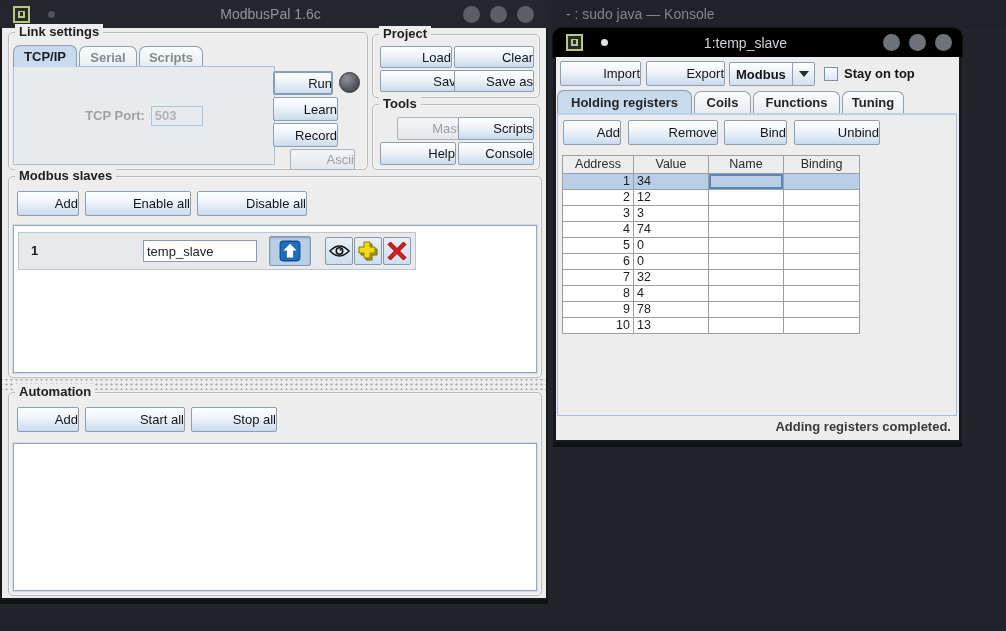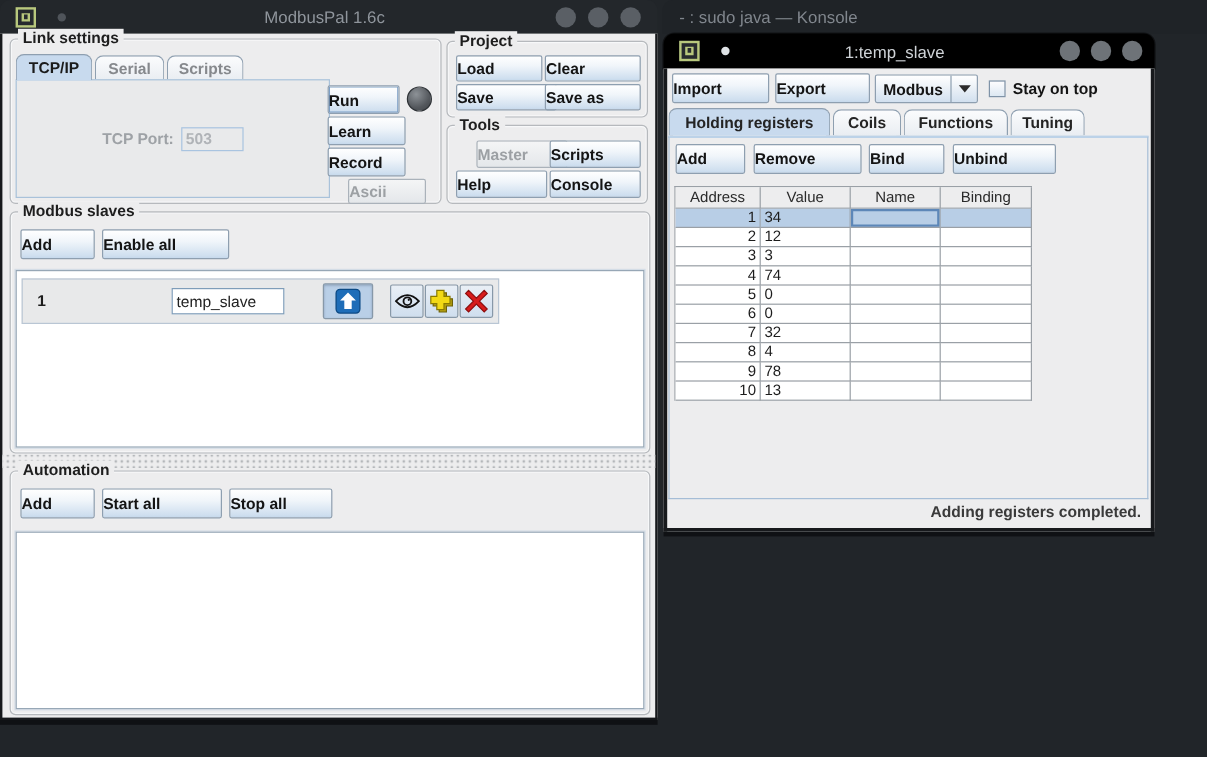--- a/index.html
+++ b/index.html
@@ -16,23 +16,23 @@
   .tb-circles i { width:17px; height:17px; border-radius:50%; background:#5a5f65; display:block; }
 
   
   .win-body { position:absolute; background:#ededee; border:2px solid #17191c; border-top:none; box-shadow:0 4px 0 rgba(12,14,16,.85); }
 
   
   .panel { position:absolute; border:1px solid #b6b9bd; border-radius:5px; box-shadow:inset 0 0 0 1px #f7f8f9; }
   .panel-title { position:absolute; top:-9px; left:6px; background:#ededee; padding:0 4px; font-size:13px; font-weight:bold; color:#1e1e1e; line-height:16px; }
 
   
-  .btn { position:absolute; display:flex; align-items:center; justify-content:flex-start;
+  .btn { position:absolute; display:flex; align-items:center; justify-content:flex-end;
          background:linear-gradient(#ffffff, #f0f5fa 40%, #cfdfef 92%, #c6d9ec);
-         border:1px solid #8e9fb0; font-size:13px; font-weight:bold; color:#141414; border-radius:2px; cursor:default; }
+         border:1px solid #8e9fb0; font-size:13px; font-weight:normal; color:#141414; border-radius:2px; cursor:default; }
   .btn.disabled { color:#9ca0a4; background:linear-gradient(#f4f5f6,#e4e7ea); border-color:#aab2ba;margin-left:17px; }
   .btn.focusring { box-shadow:inset 0 0 0 1px #7d9fc6; }
 
   
   .tab { position:absolute; height:22px; display:flex; align-items:center; justify-content:center;
          font-size:13px; font-weight:bold; border:1px solid #8e9fb0; border-bottom:none;
          border-radius:7px 7px 0 0; background:linear-gradient(#fbfcfd,#e9edf2); color:#86898d; }
   .tab.selected { background:#c8daee; color:#1b1b1b; z-index:2; }
   .tab.darktext { color:#242424; }
 
@@ -160,26 +160,29 @@
   </div>
 
   <div class="panel" style="left:6px; top:148px; width:534px; height:202px;">
     <span class="panel-title">Modbus slaves</span>
     <div class="btn" style="left:8px; top:14px; width:62px; height:25px;">
       <span>Add</span>
       </div>
     <div class="btn" style="left:76px; top:14px; width:106px; height:25px;">
       <span>Enable all</span>
       </div>
+    <div class="btn" style="left:188px; top:14px; width:110px; height:25px;">
+      <span>Disable all</span>
+      </div>
 
     <div class="whitebox" style="left:4px; top:48px; width:524px; height:148px;">
 
       <div style="position:absolute; left:4px; top:6px; width:398px; height:38px; background:#e8e9ea; border:1px solid #b9c6d4;">
         <span style="position:absolute; left:12px; top:10px; font-size:13px; font-weight:bold; color:#1c1c1c;">1</span>
-        <input class="tfield" readonly="" style="position: absolute; left: 124px; top: 7px; width: 94px; height: 22px;" value="temp_slave">
+        <input class="tfield" readonly="" style="position: absolute; left: 124px; top: 7px; width: 114px; height: 22px;" value="temp_slave">
         <div class="iconbtn toggled" style="left:250px; top:3px; width:42px; height:30px;">
           <svg width="22" height="22" viewBox="0 0 20 20">
             <rect x="1" y="1" width="18" height="18" rx="3" fill="#1e6db8" stroke="#0c4a85"></rect>
             <path d="M10 3.5 L16 9.5 H12.8 V16 H7.2 V9.5 H4 Z" fill="#ffffff"></path>
           </svg>
         </div>
         <div class="iconbtn" style="left:306px; top:4px; width:28px; height:28px;">
           <svg width="21" height="14" viewBox="0 0 22 14">
             <path d="M1 7 Q11 -3.5 21 7 Q11 17.5 1 7 Z" fill="none" stroke="#111" stroke-width="1.6"></path>
             <circle cx="11" cy="7" r="3.4" fill="none" stroke="#111" stroke-width="1.6"></circle>

